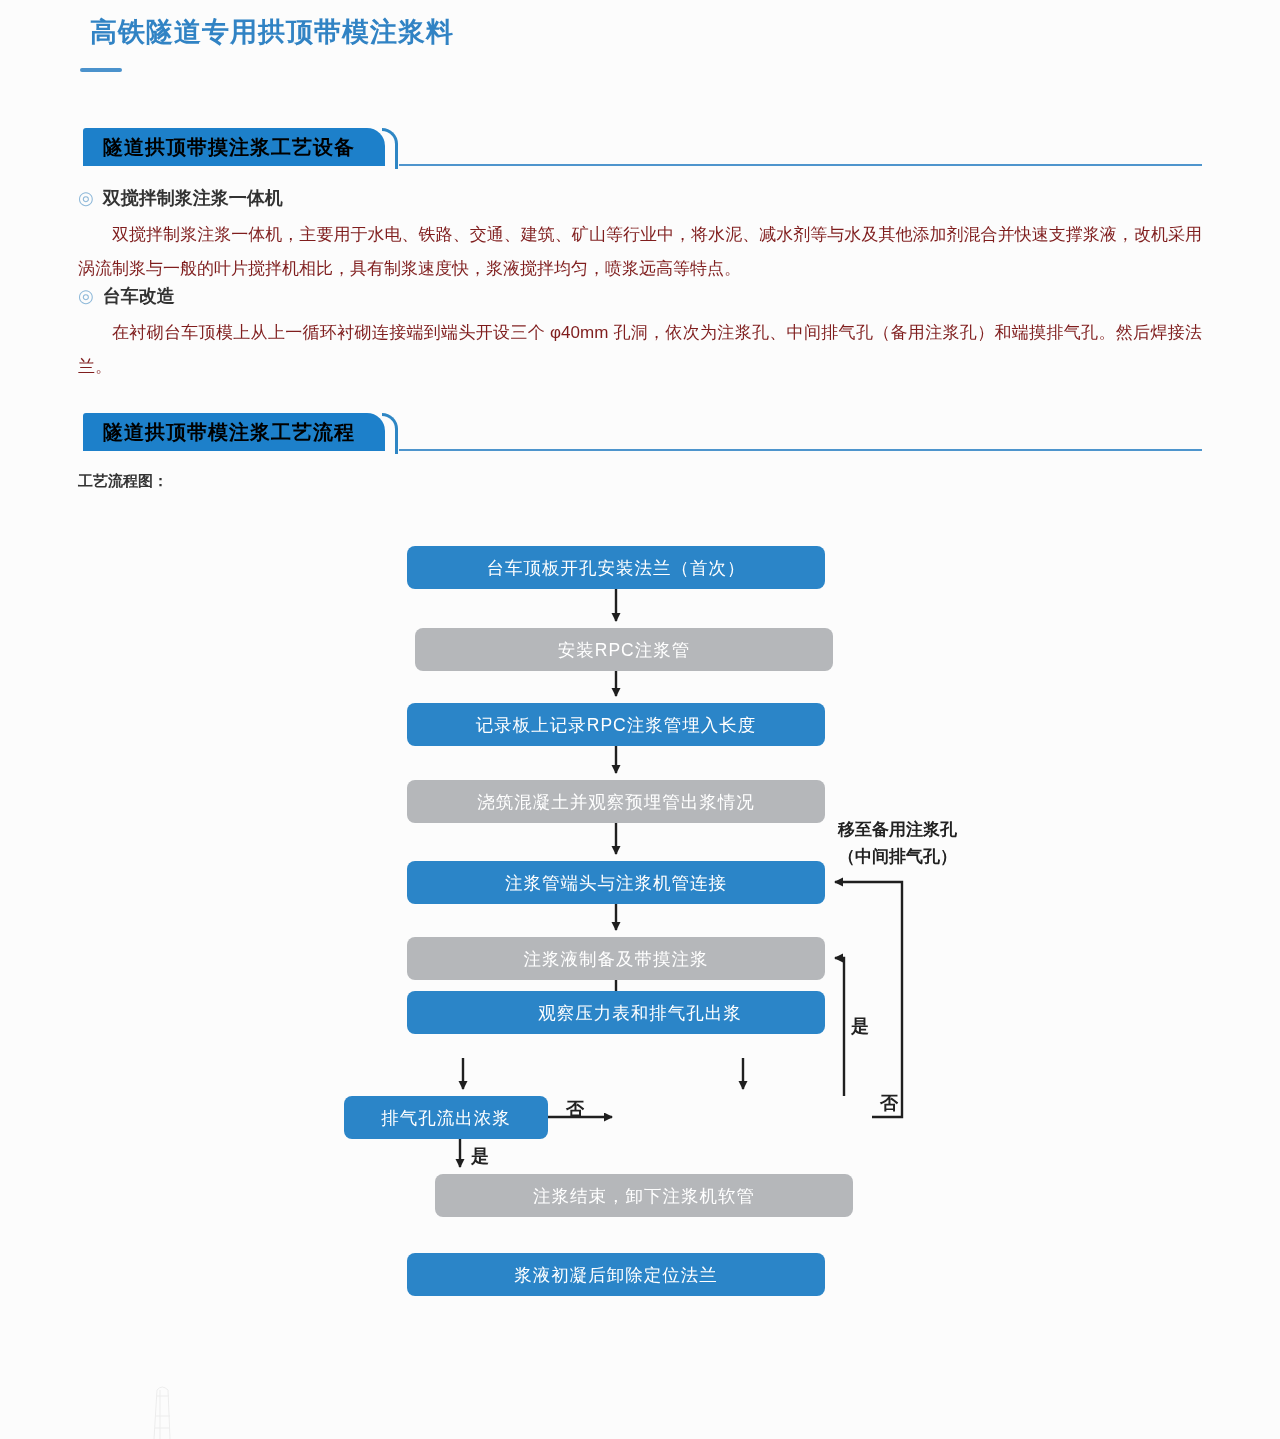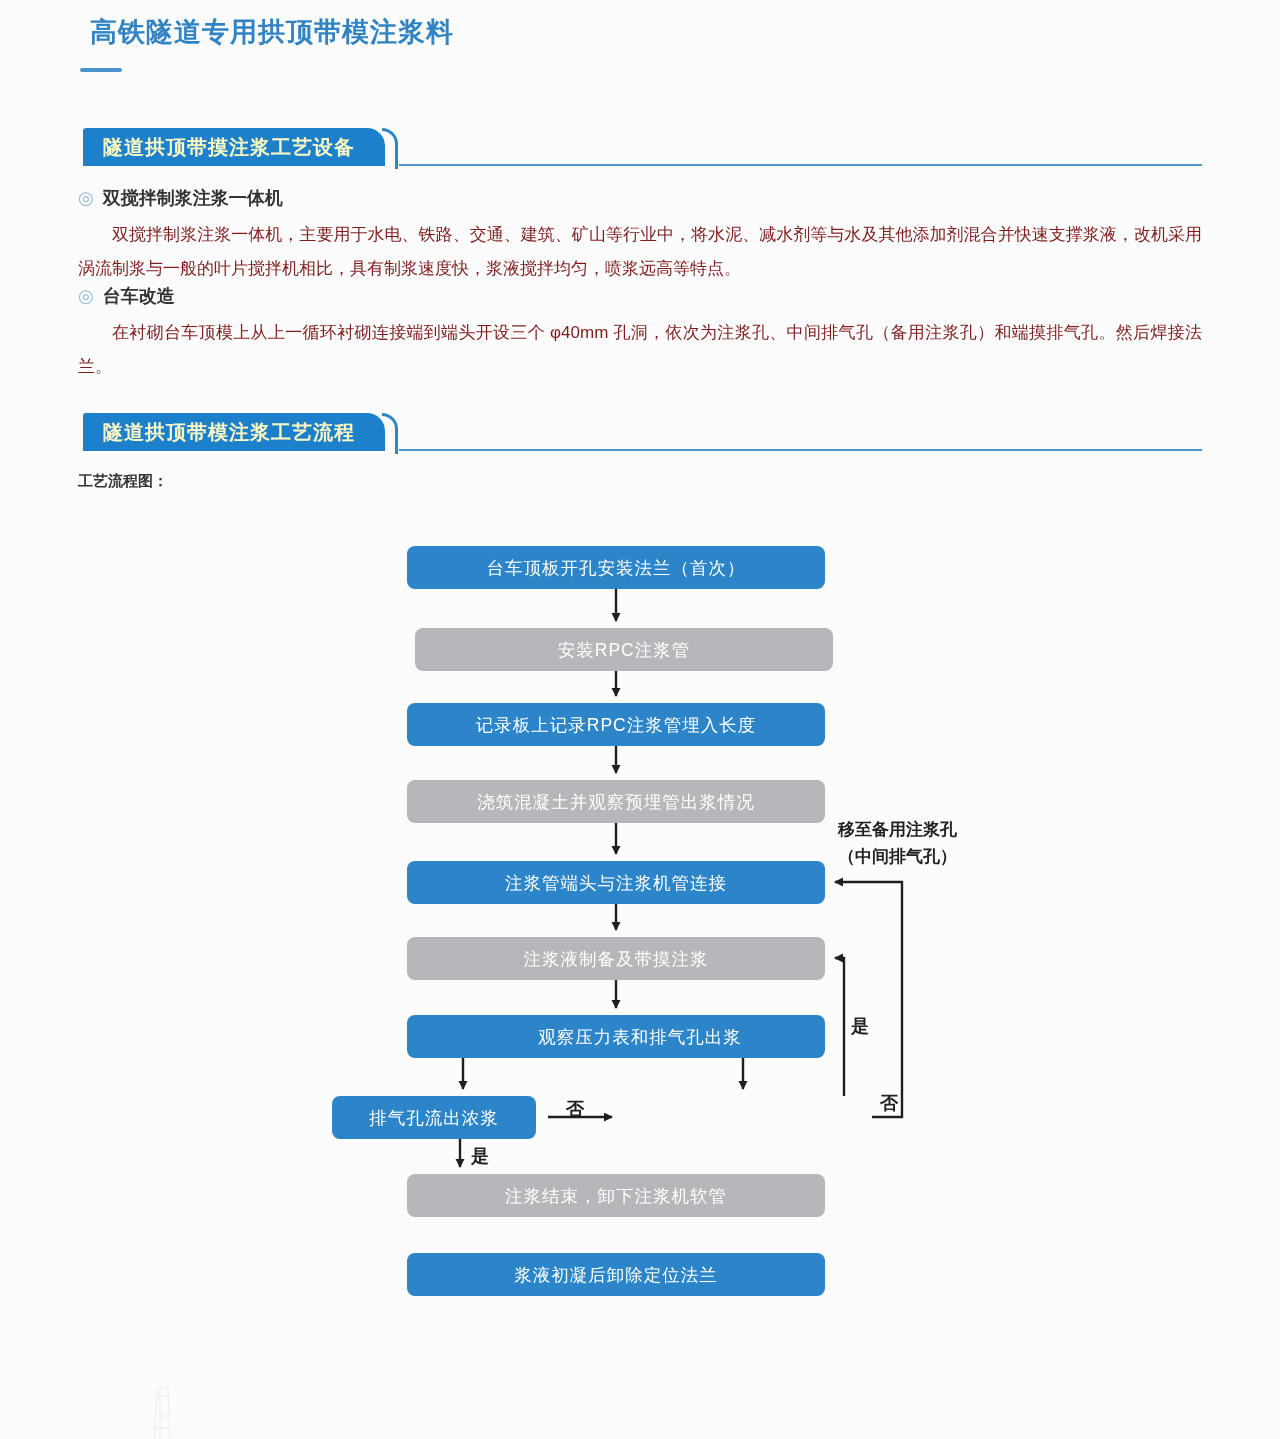--- a/index.html
+++ b/index.html
@@ -37,21 +37,21 @@
     left: 83px;
     width: 1119px;
     height: 38px;
     display: flex;
     align-items: flex-end;
   }
   .banner-tab {
     position: relative;
     height: 38px;
     background: #1d80ca;
-    color: #fef9c3;
+    color: #000000;
     font-size: 20px;
     font-weight: 700;
     letter-spacing: 1px;
     line-height: 38px;
     padding: 0 30px 10px 20px;
     border-radius: 3px 18px 0 0;
   }
   .banner-tab::after {
     content: "";
     position: absolute;
@@ -125,24 +125,24 @@
   }
   .node-blue { background: #2b85c8; }
   .node-gray { background: #b5b7ba; }
   .main-col { left: 407px; width: 418px; }
   .n1  { top: 26px; }
   .n2  { top: 108px; margin-left: 8px; }
   .n3  { top: 183px; }
   .n4  { top: 260px; }
   .n5  { top: 341px; }
   .n6  { top: 417px; }
-  .n7  { top: 495px; padding-left: 48px; }
-  .n8  { left: 332px; width: 204px; top: 576px; }
+  .n7  { top: 471px; padding-left: 48px; }
+  .n8  { left: 344px; width: 204px; top: 576px; }
   .n9  { left: 619px; width: 253px; top: 576px; }
-  .n10 { top: 654px; }
+  .n10 { top: 654px; margin-left: 28px; }
   .n11 { top: 733px; }
 
   .connectors { position: absolute; left: 0; top: 0; width: 1280px; height: 800px; }
 
   .edge-label {
     position: absolute;
     font-size: 18px;
     font-weight: 700;
     color: #222222;
   }

